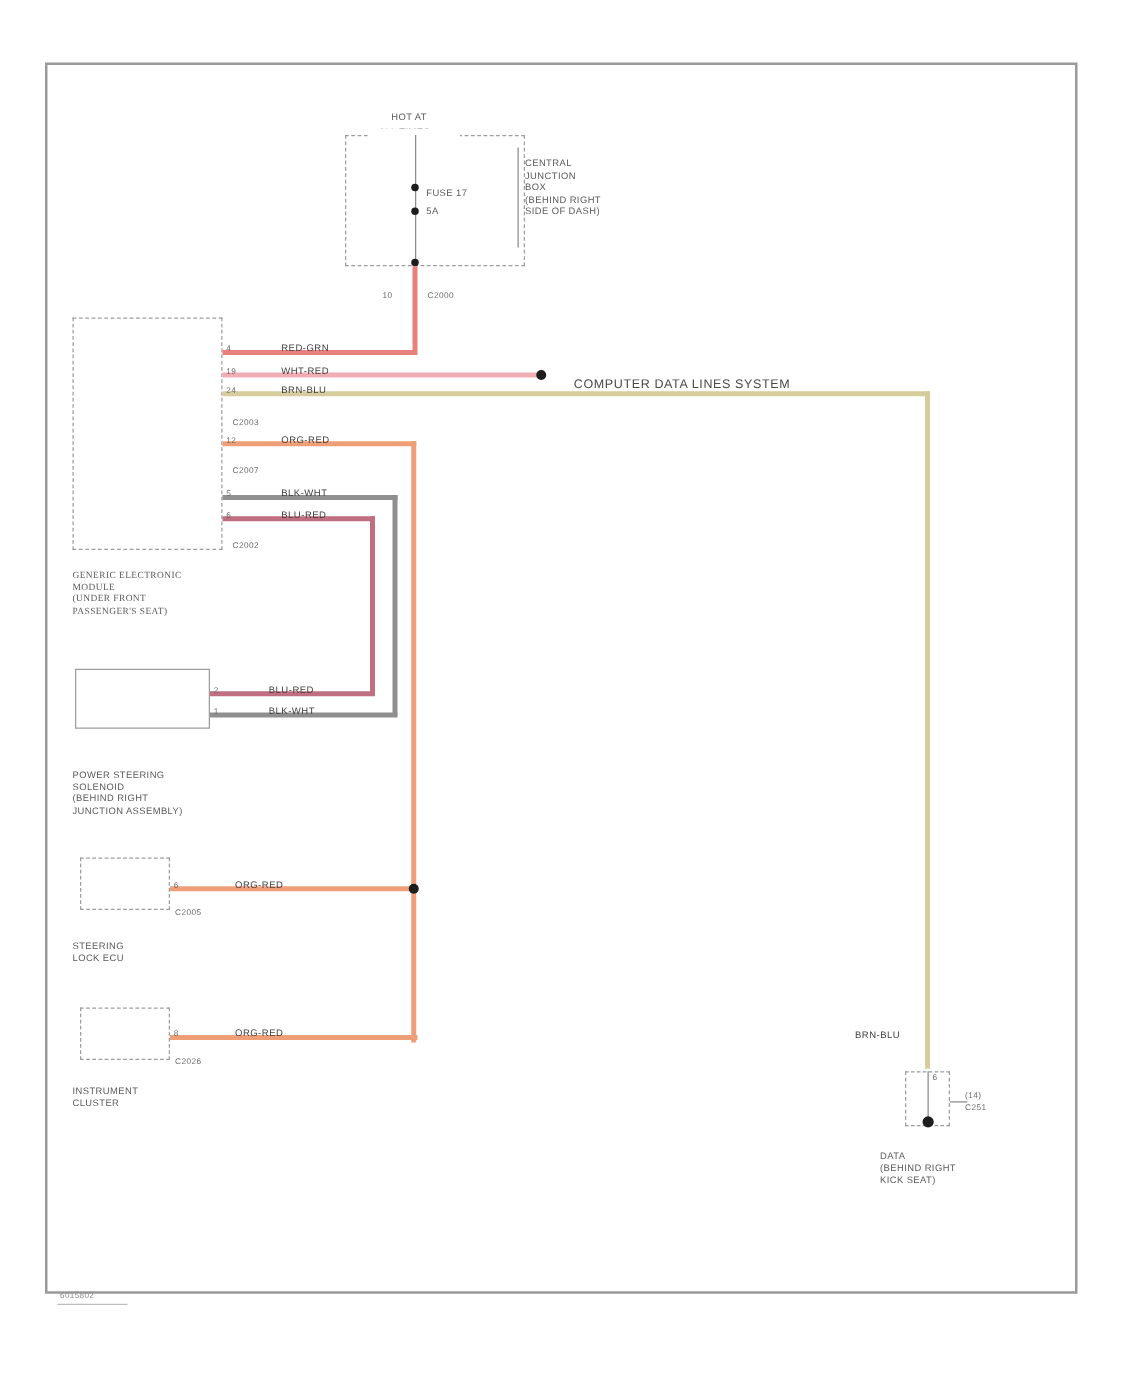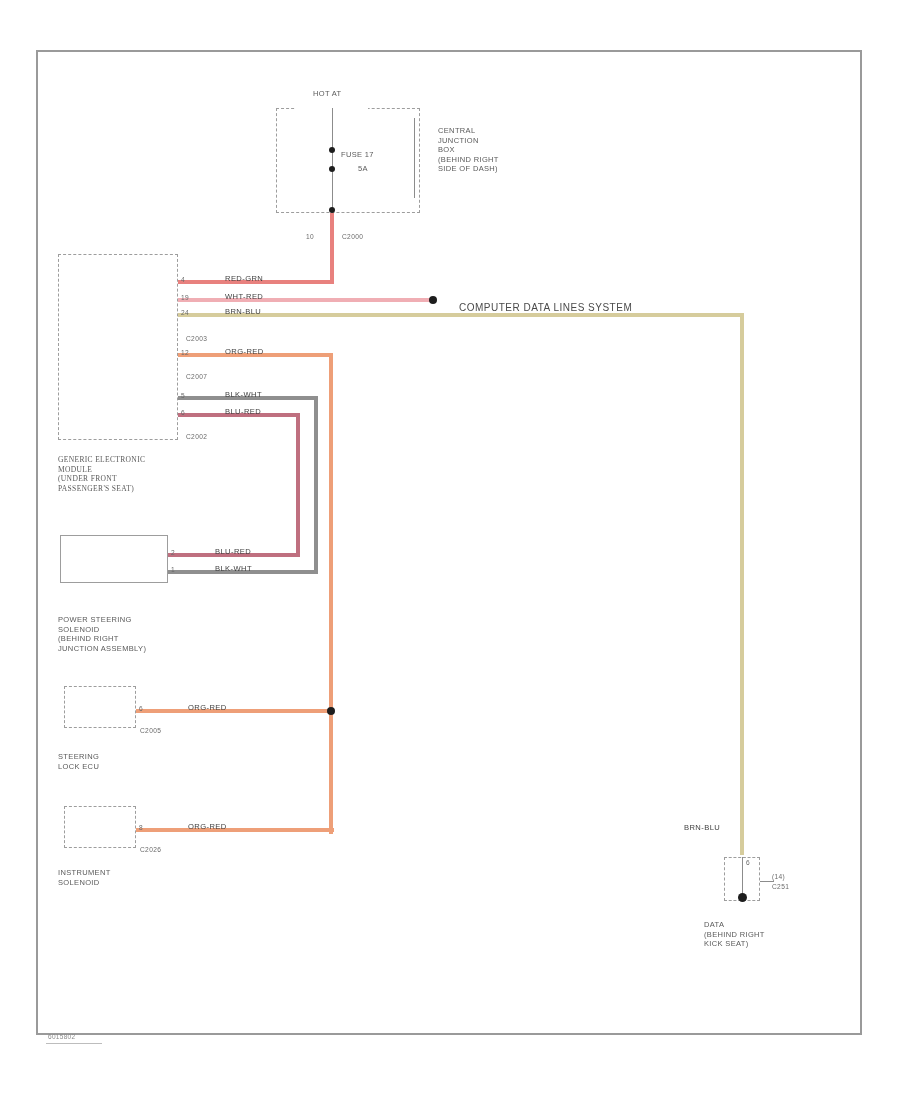--- a/index.html
+++ b/index.html
@@ -82,24 +82,24 @@
   <div class="abs" style="left:296px;top:103px;width:72px;height:10px;background:#fff;"></div>
 
   <div class="w thinv" style="left:332px;top:108px;height:42px;"></div>
   <div class="w thinv" style="left:332px;top:150px;height:21px;"></div>
   <div class="w thinv" style="left:332px;top:171px;height:42px;"></div>
   <div class="dot sm" style="left:329px;top:147px;"></div>
   <div class="dot sm" style="left:329px;top:166px;"></div>
   <div class="dot sm" style="left:329px;top:207px;"></div>
 
   <div class="lbl" style="left:341px;top:150px;">FUSE 17</div>
-  <div class="lbl" style="left:358px;top:164px;">5A</div>
+  <div class="lbl" style="left:341px;top:164px;">5A</div>
 
   <div class="w thinv" style="left:414px;top:118px;height:80px;"></div>
-  <div class="lbl" style="left:420px;top:126px;margin-left:18px;">CENTRAL
+  <div class="lbl" style="left:420px;top:126px;">CENTRAL
 JUNCTION
 BOX
 (BEHIND RIGHT
 SIDE OF DASH)</div>
 
   <div class="w wv" style="left:330px;top:213px;height:71px;background:#e8817e;"></div>
   <div class="lbl pin" style="left:306px;top:232px;">10</div>
   <div class="lbl pin" style="left:342px;top:232px;">C2000</div>
 
   <div class="dashbox" style="left:58px;top:254px;width:120px;height:186px;"></div>
@@ -168,21 +168,21 @@
   <div class="dot" style="left:327px;top:707px;"></div>
   <div class="lbl" style="left:58px;top:752px;">STEERING
 LOCK ECU</div>
 
   <div class="dashbox" style="left:64px;top:806px;width:72px;height:42px;"></div>
   <div class="w wh" style="left:136px;top:828px;width:198px;background:#ee9f78;"></div>
   <div class="lbl pin" style="left:139px;top:823px;">8</div>
   <div class="lbl wire" style="left:188px;top:822px;">ORG-RED</div>
   <div class="lbl pin" style="left:140px;top:845px;">C2026</div>
   <div class="lbl" style="left:58px;top:868px;">INSTRUMENT
-SOLENOID</div>
+CLUSTER</div>
 
   <div class="lbl wire" style="left:684px;top:823px;">BRN-BLU</div>
 
   <div class="dashbox" style="left:724px;top:857px;width:36px;height:44px;"></div>
   <div class="w thinv" style="left:742px;top:857px;height:44px;"></div>
   <div class="lbl pin" style="left:746px;top:858px;">6</div>
   <div class="lbl pin" style="left:772px;top:872px;">(14)
 C251</div>
   <div class="w thinh" style="left:760px;top:881px;width:14px;"></div>
   <div class="grounddot" style="left:738px;top:893px;"></div>

